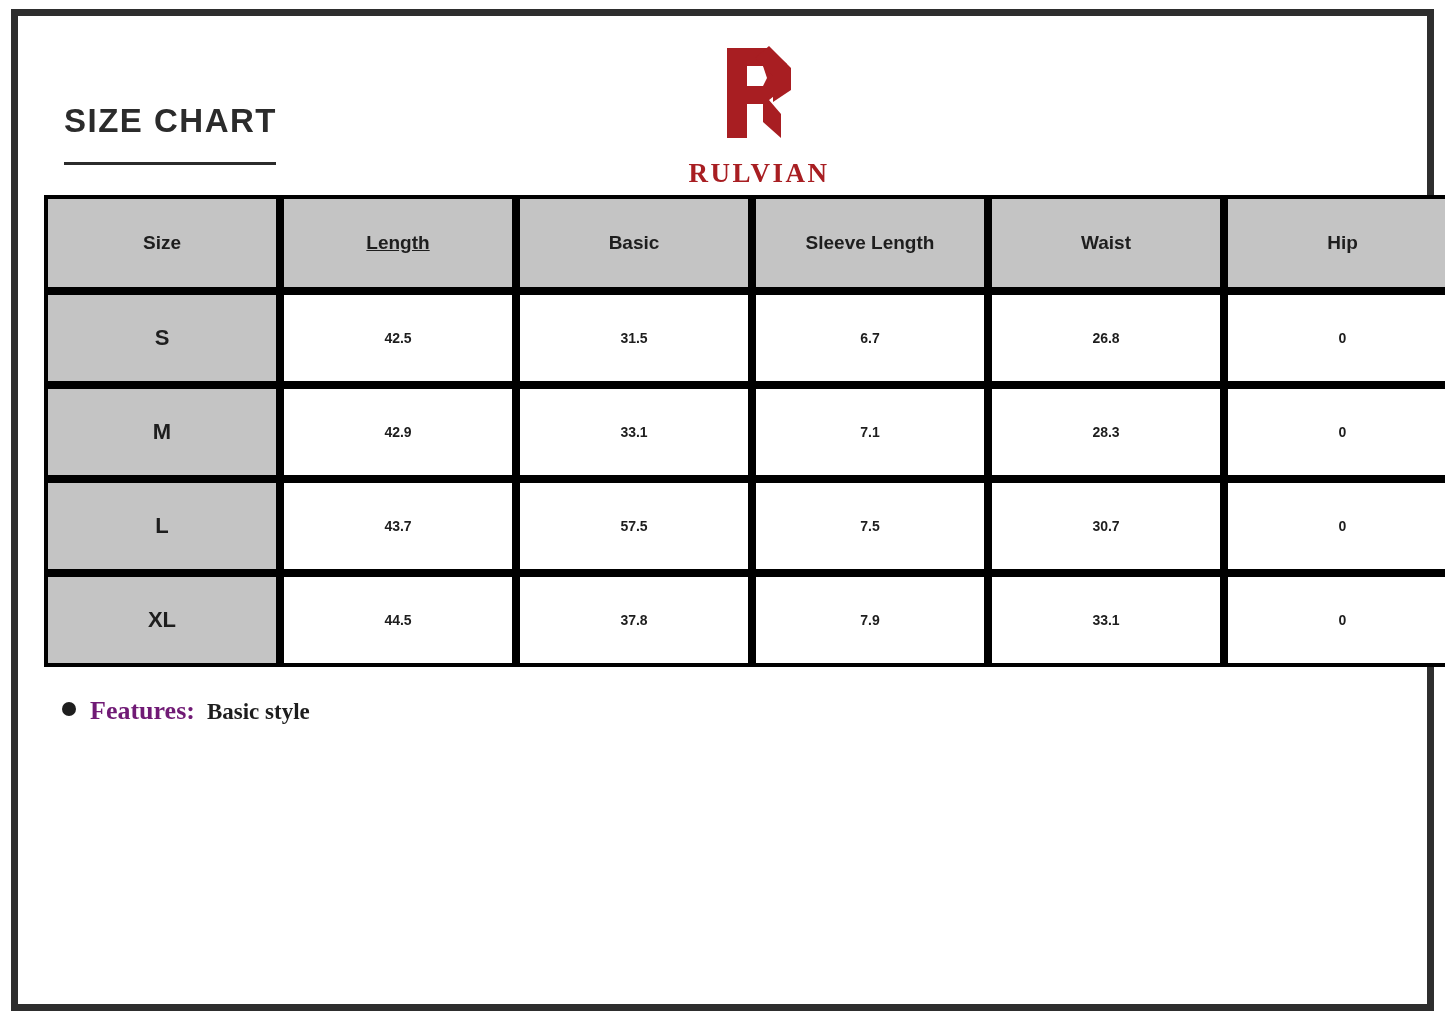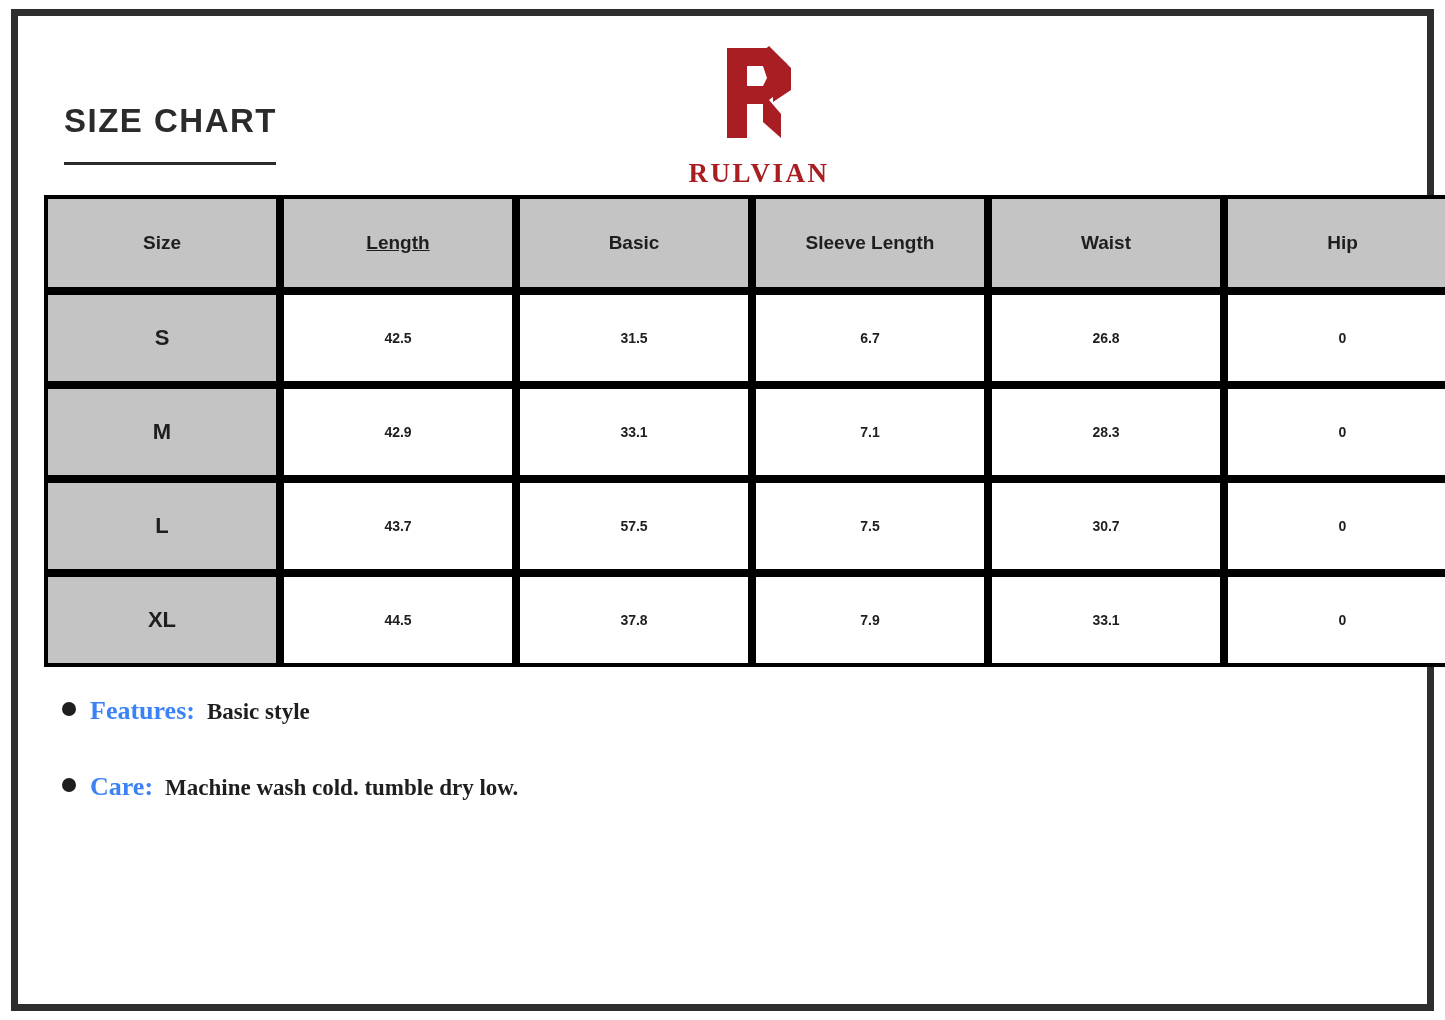--- a/index.html
+++ b/index.html
@@ -136,21 +136,21 @@
     background: #1e1e1e;
     display: inline-block;
     margin-right: 14px;
     flex: 0 0 auto;
     position: relative;
     top: -3px;
   }
   .note-label {
     font-size: 26px;
     font-weight: bold;
-    color: #3b82f6;
+    color: #701a75;
     font-family: "Liberation Serif", serif;
     white-space: nowrap;
   }
   .note-value {
     font-size: 23px;
     font-weight: bold;
     color: #1e1e1e;
     font-family: "Liberation Serif", serif;
     margin-left: 12px;
     white-space: nowrap;
@@ -229,21 +229,16 @@
         </tbody>
       </table>
     </div>
 
     <div class="notes">
       <div class="note-row">
         <span class="bullet"></span>
         <span class="note-label">Features:</span>
         <span class="note-value">Basic style</span>
       </div>
-      <div class="note-row">
-        <span class="bullet"></span>
-        <span class="note-label">Care:</span>
-        <span class="note-value">Machine wash cold. tumble dry low.</span>
-      </div>
     </div>
 
   </div>
 </div>
 
 </body></html>

